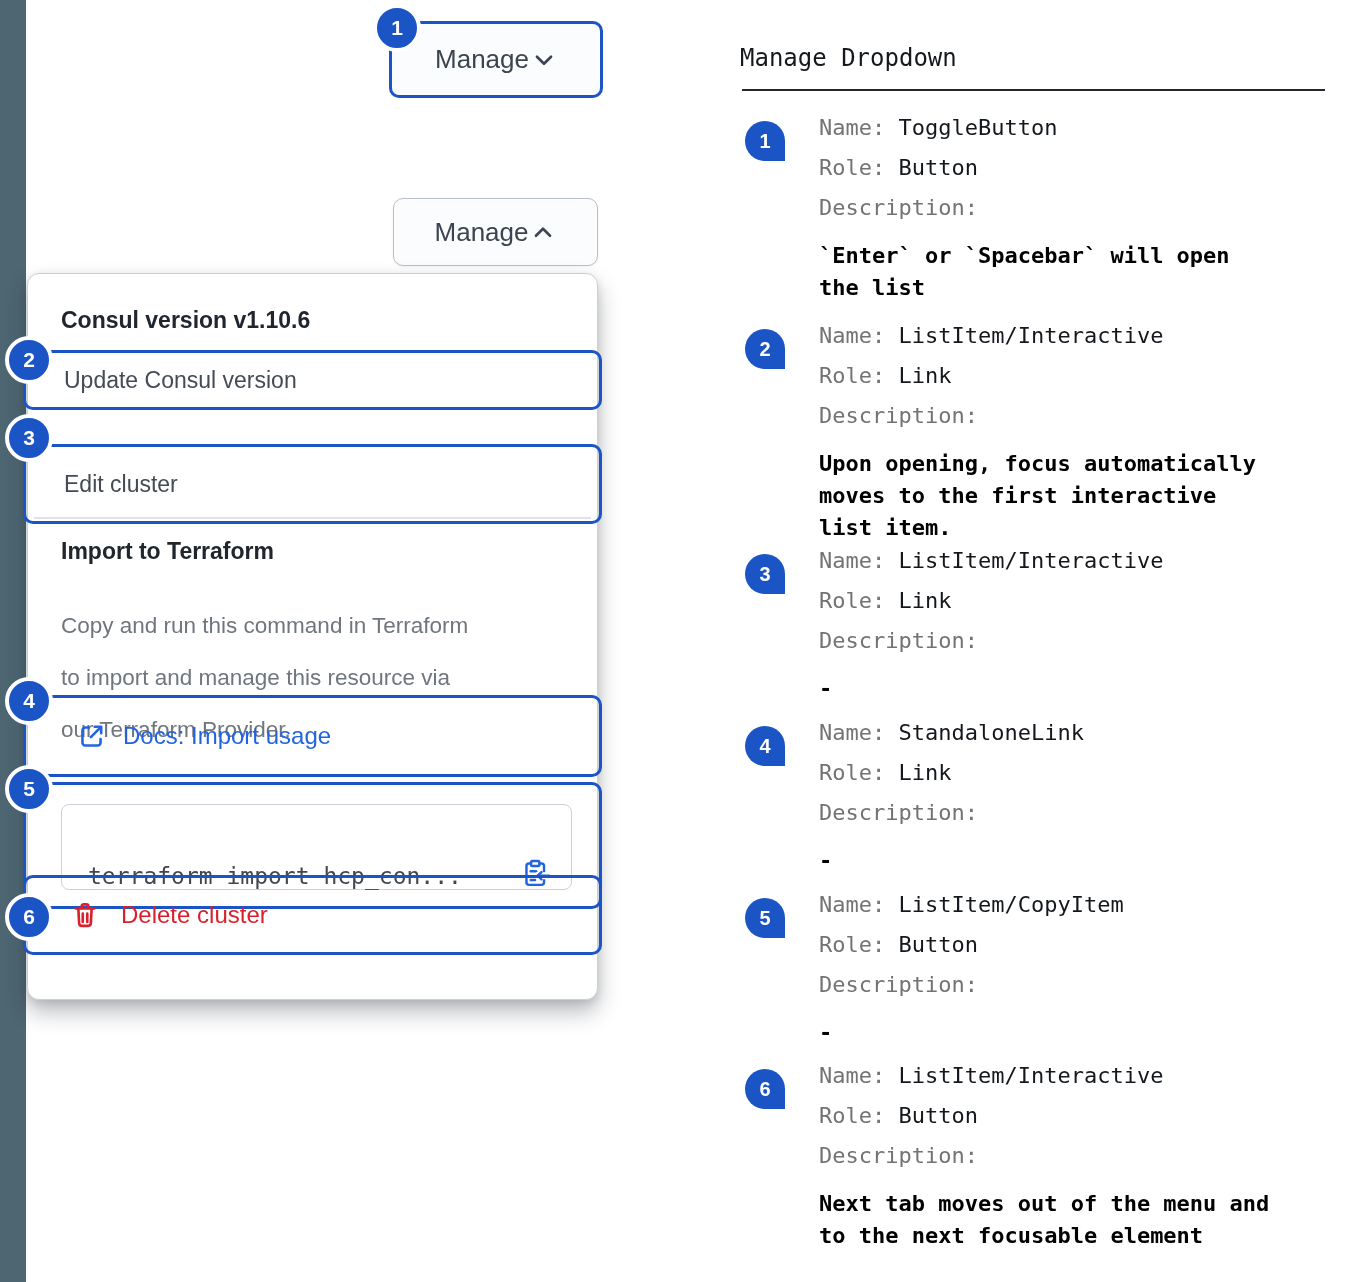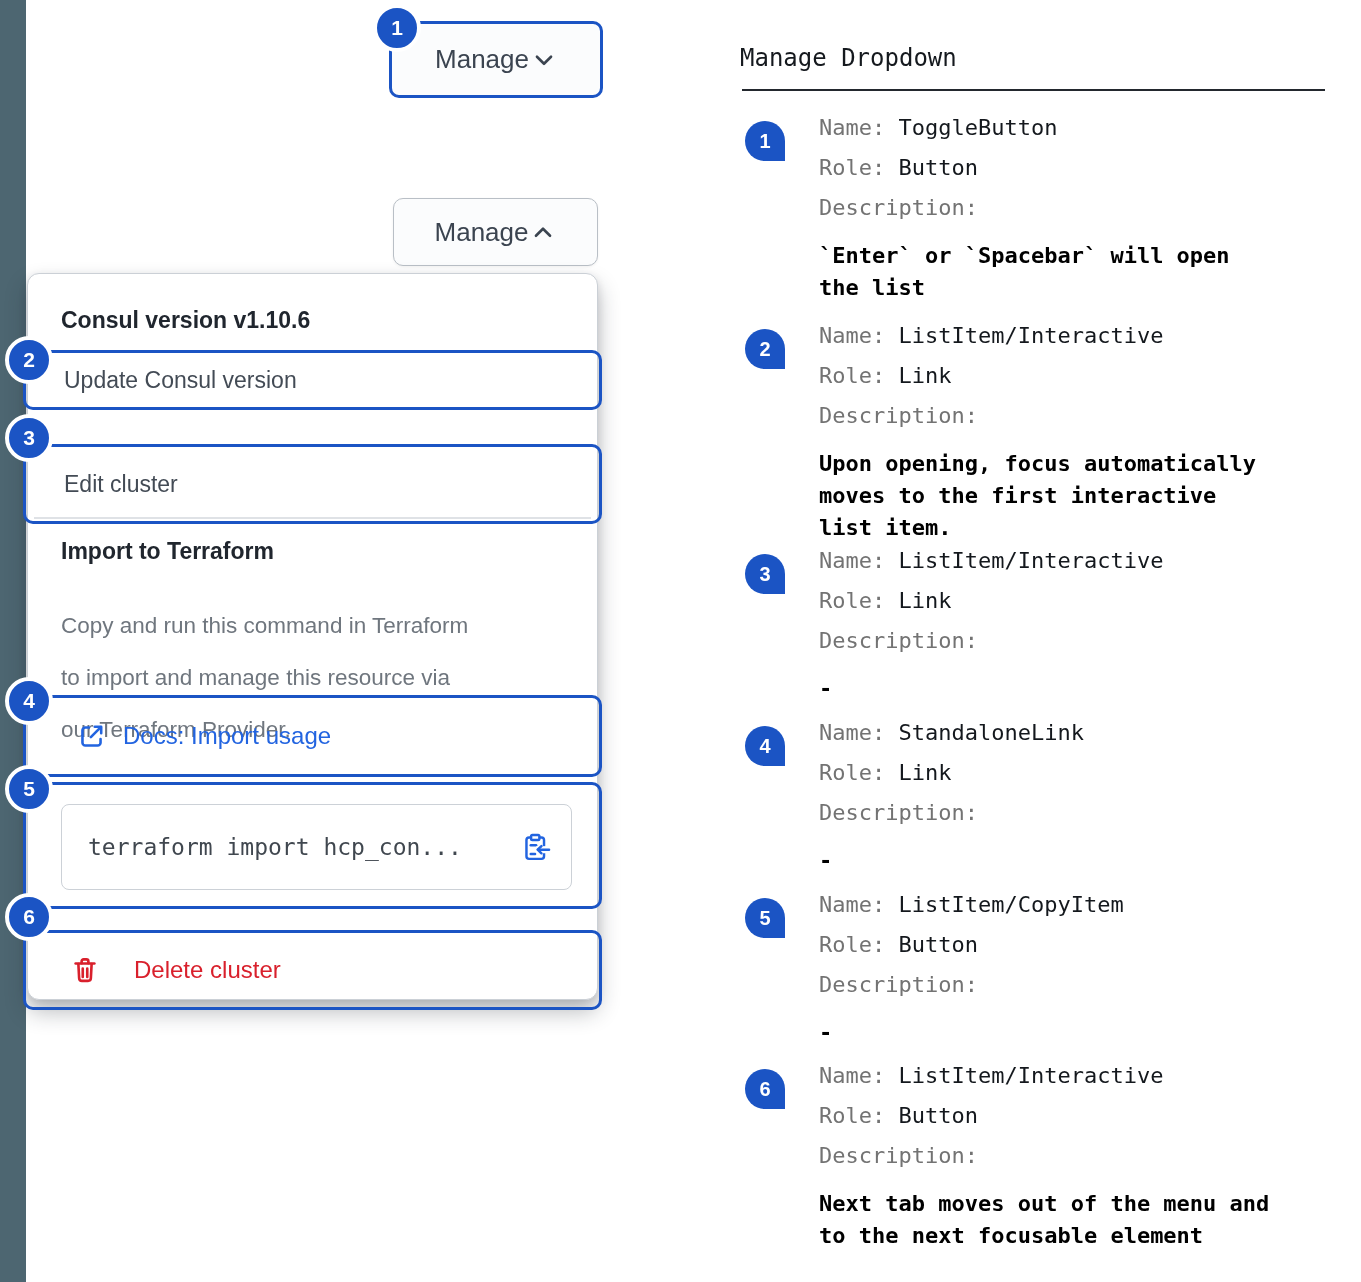--- a/index.html
+++ b/index.html
@@ -30,33 +30,33 @@
   }
   .version-label { position:absolute; left:33px; top:33px; font-size:23px; font-weight:700; color:#20262e; }
   .focus-box {
     position:absolute; left:-5px; right:-5px; display:flex; align-items:center;
     border:3.5px solid #1b54c4; border-radius:10px; background:transparent; z-index:3;
   }
   .box-update { top:76px;  height:60px; }
   .box-edit   { top:158px; height:80px;margin-top:12px; }
   .box-docs   { top:421px; height:82px; gap:16px; padding-left:50px; }
   .box-code   { top:508px; height:127px; }
-  .box-delete { top:656px; height:80px; gap:34px; padding-left:44px; }
+  .box-delete { top:601px; height:80px; gap:21px; padding-left:44px; }
   .menu-item-text { font-size:23px; color:#434b55; padding-left:38px; }
   .divider { position:absolute; left:6px; right:6px; top:243px; height:2px; background:#dfe2e6; }
   .import-title { position:absolute; left:33px; top:264px; font-size:23px; font-weight:700; color:#20262e; }
   .import-desc {
     position:absolute; left:33px; top:305px; width:520px;
     font-size:22.5px; line-height:52px; color:#6f767e; white-space:pre-line;margin-top:21px;
   }
   .docs-link-text { font-size:24px; font-weight:500; color:#2264e0; }
   .code-field {
     position:absolute; left:35px; top:19px; width:511px; height:86px;
     border:1.5px solid #ccd1d7; border-radius:8px; background:#fff;
-    display:flex; align-items:center; justify-content:space-between; padding:0 20px 0 26px;
+    display:flex; align-items:flex-end; justify-content:space-between; padding:0 20px 0 26px;
   }
   .code-text { font-family:"DejaVu Sans Mono","Liberation Mono",monospace; font-size:23px; color:#40474f; }
   .delete-text { font-size:24px; font-weight:500; color:#d9202c; }
 
   
   .badge-ring {
     position:absolute; width:48px; height:48px; border-radius:50%;
     background:#1b54c4; border:4px solid #fff; z-index:6;
     display:flex; align-items:center; justify-content:center;
     color:#fff; font-size:21px; font-weight:700; font-family:"Liberation Sans",sans-serif;

